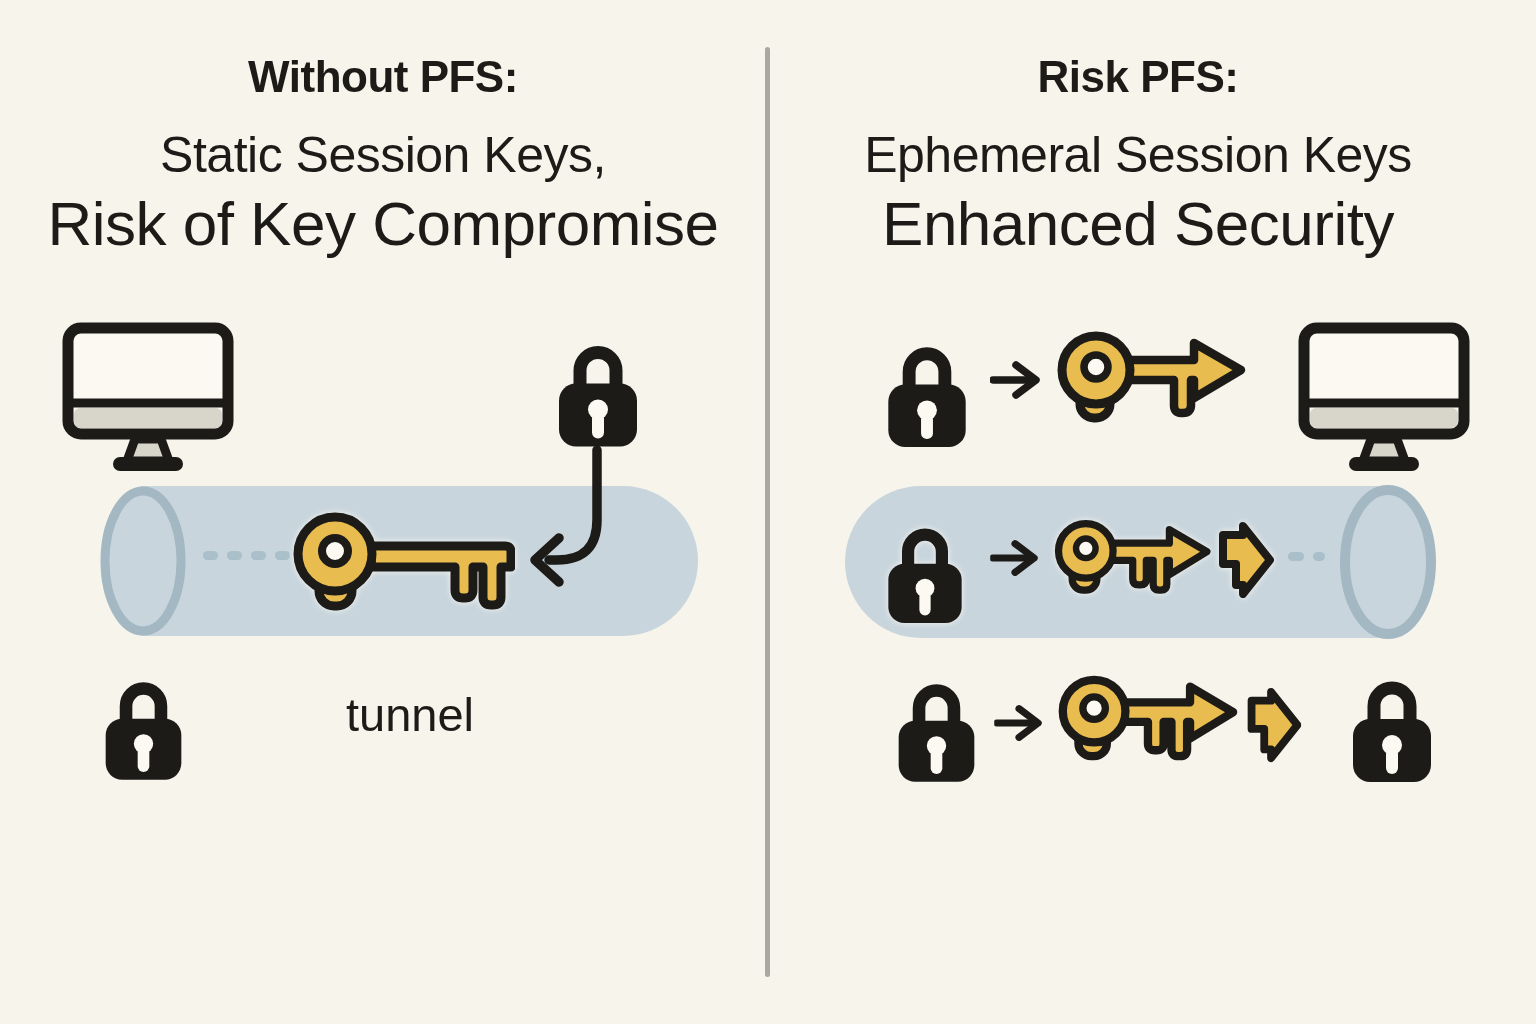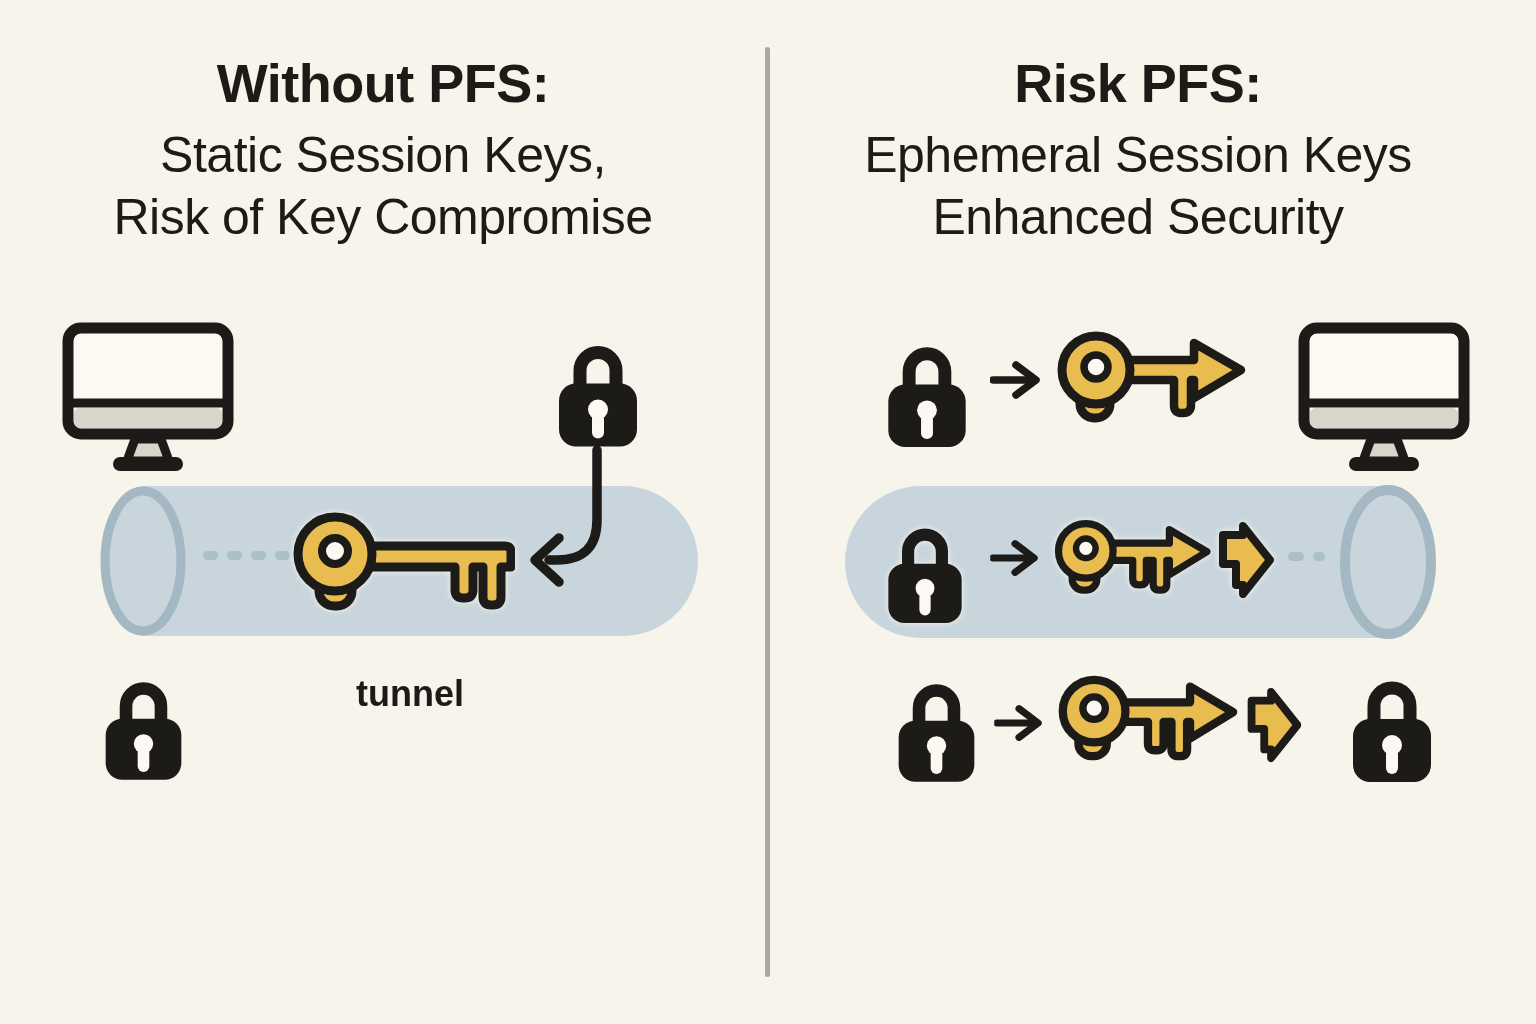--- a/index.html
+++ b/index.html
@@ -19,38 +19,38 @@
   .stage{position:relative;width:1536px;height:1024px;background:var(--paper);overflow:hidden;margin:0 auto}
 
   .panel{position:absolute;top:0;height:1024px}
   .panel.left{left:0;width:766px}
   .panel.right{left:770px;width:766px}
 
   .divider{position:absolute;left:765px;top:47px;width:5px;height:930px;background:var(--divider);border-radius:3px}
 
   .titleblock{position:absolute;top:0;left:0;width:100%;text-align:center}
   .panel.right .titleblock{width:736px}
-  .t1{position:absolute;top:52px;left:0;width:100%;font-size:54px;font-weight:700;letter-spacing:-.5px}
+  .t1{position:absolute;top:52px;left:0;width:100%;font-size:44px;font-weight:700;letter-spacing:-.5px}
   .t2{position:absolute;top:126px;left:0;width:100%;font-size:50px;font-weight:400;letter-spacing:-.5px}
-  .t3{position:absolute;top:188px;left:0;width:100%;font-size:50px;font-weight:400;letter-spacing:-.5px}
+  .t3{position:absolute;top:188px;left:0;width:100%;font-size:62px;font-weight:400;letter-spacing:-.5px}
 
   svg.icon{position:absolute;display:block;overflow:visible}
   .halo{filter:drop-shadow(0 0 3px rgba(250,248,240,.95))}
 
   .tunnel-body{position:absolute;background:var(--tunnel)}
   .tunnel-body.leftcap-round{border-radius:76px 0 0 76px / 76px 0 0 76px}
   .tunnel-body.rightcap-round{border-radius:0 75px 75px 0 / 0 75px 75px 0}
 
   .dashrow{position:absolute;display:flex;align-items:center;gap:9px}
   .dash{display:inline-block;height:9px;border-radius:5px;background:var(--dash)}
   .dash.w15{width:15px}.dash.w16{width:16px}.dash.w12{width:12px}
 
   .vpn-label{position:absolute;left:285px;top:664px;width:250px;text-align:center}
   .vpn-label .l1{font-size:48px;font-weight:700;letter-spacing:.5px}
-  .vpn-label .l2{font-size:36px;font-weight:700;margin-top:9px}
+  .vpn-label .l2{font-size:47px;font-weight:400;margin-top:23px}
 </style>
 </head>
 <body>
 
 <svg width="0" height="0" style="position:absolute" aria-hidden="true">
   <defs>
     <symbol id="sym-lock" viewBox="0 0 100 127">
       <path d="M32 68 V46 a18 18 0 0 1 36 0 V68" fill="none" stroke="var(--ink)" stroke-width="13"></path>
       <rect x="11" y="59" width="78" height="63" rx="17" fill="var(--ink)"></rect>
       <circle cx="50" cy="85" r="10" fill="var(--screen)"></circle>

